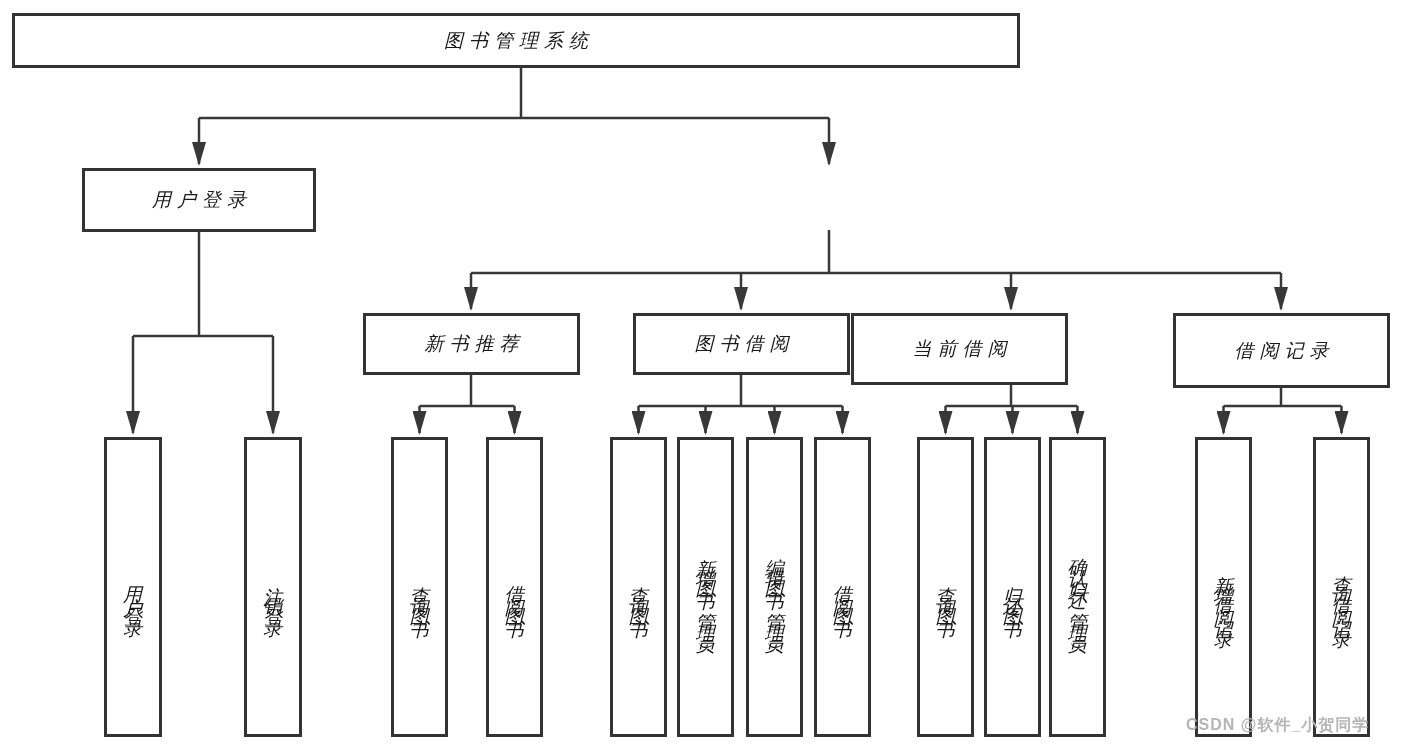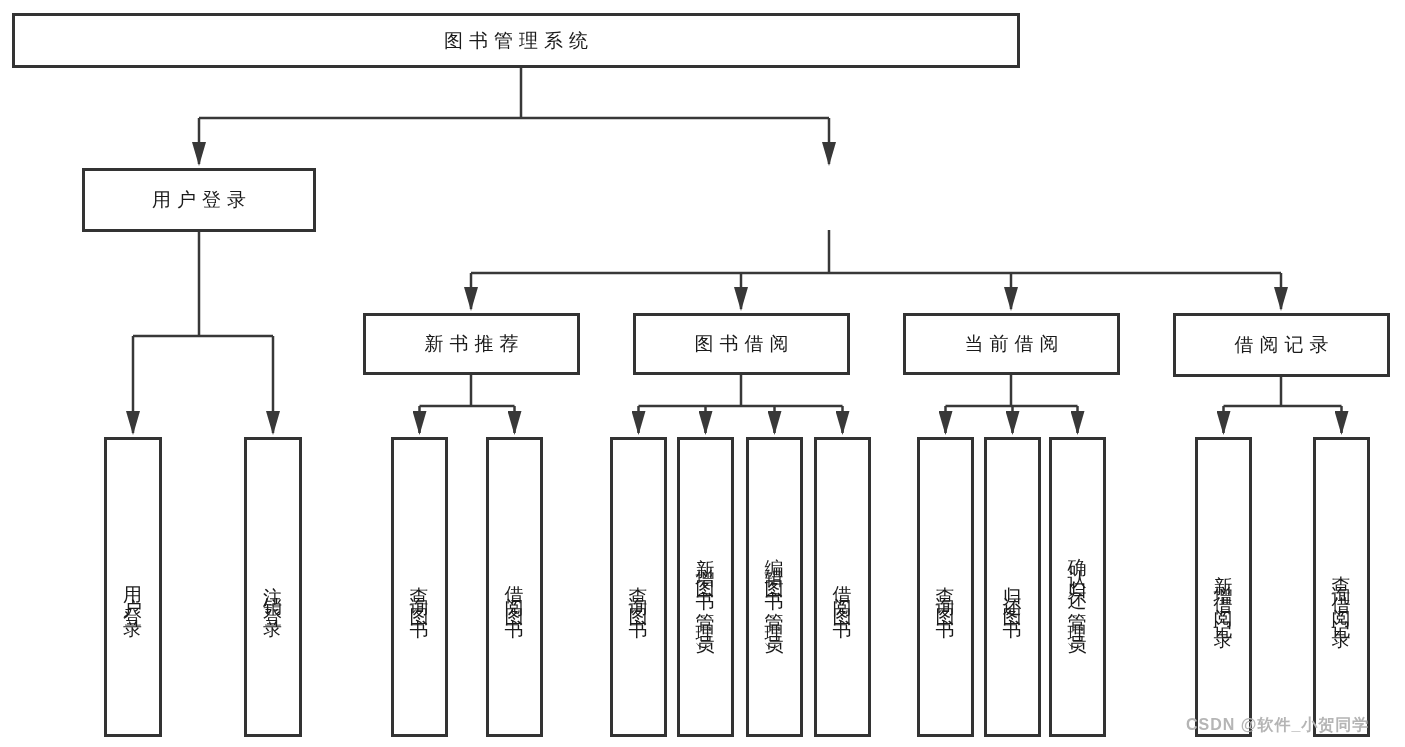--- a/index.html
+++ b/index.html
@@ -18,20 +18,21 @@
   }
   .node {
     position: absolute;
     box-sizing: border-box;
     border: 3px solid #333333;
     background: #ffffff;
     display: flex;
     align-items: center;
     justify-content: center;
     color: #1a1a1a;
+    font-style: italic;
   }
   .node .hlabel {
     font-size: 19px;
     letter-spacing: 6px;
     padding-left: 6px;
     white-space: nowrap;
   }
   .node.leaf {
     top: 437px;
     height: 300px;
@@ -110,24 +111,24 @@
   <div class="node" style="left:82px; top:168px; width:234px; height:64px">
     <span class="hlabel">用户登录</span>
   </div>
 
   <div class="node" style="left:363px; top:313px; width:217px; height:62px">
     <span class="hlabel">新书推荐</span>
   </div>
   <div class="node" style="left:633px; top:313px; width:217px; height:62px">
     <span class="hlabel">图书借阅</span>
   </div>
-  <div class="node" style="left:903px; top:313px; width:217px; height:62px">
+  <div class="node" style="left:851px; top:313px; width:217px; height:72px">
     <span class="hlabel">当前借阅</span>
   </div>
-  <div class="node" style="left:1173px; top:313px; width:217px; height:64px">
+  <div class="node" style="left:1173px; top:313px; width:217px; height:75px">
     <span class="hlabel">借阅记录</span>
   </div>
 
   <div class="node leaf" style="left:104px; width:58px">
     <span class="vlabel">用户登录</span>
   </div>
   <div class="node leaf" style="left:244px; width:58px">
     <span class="vlabel">注销登录</span>
   </div>
 

